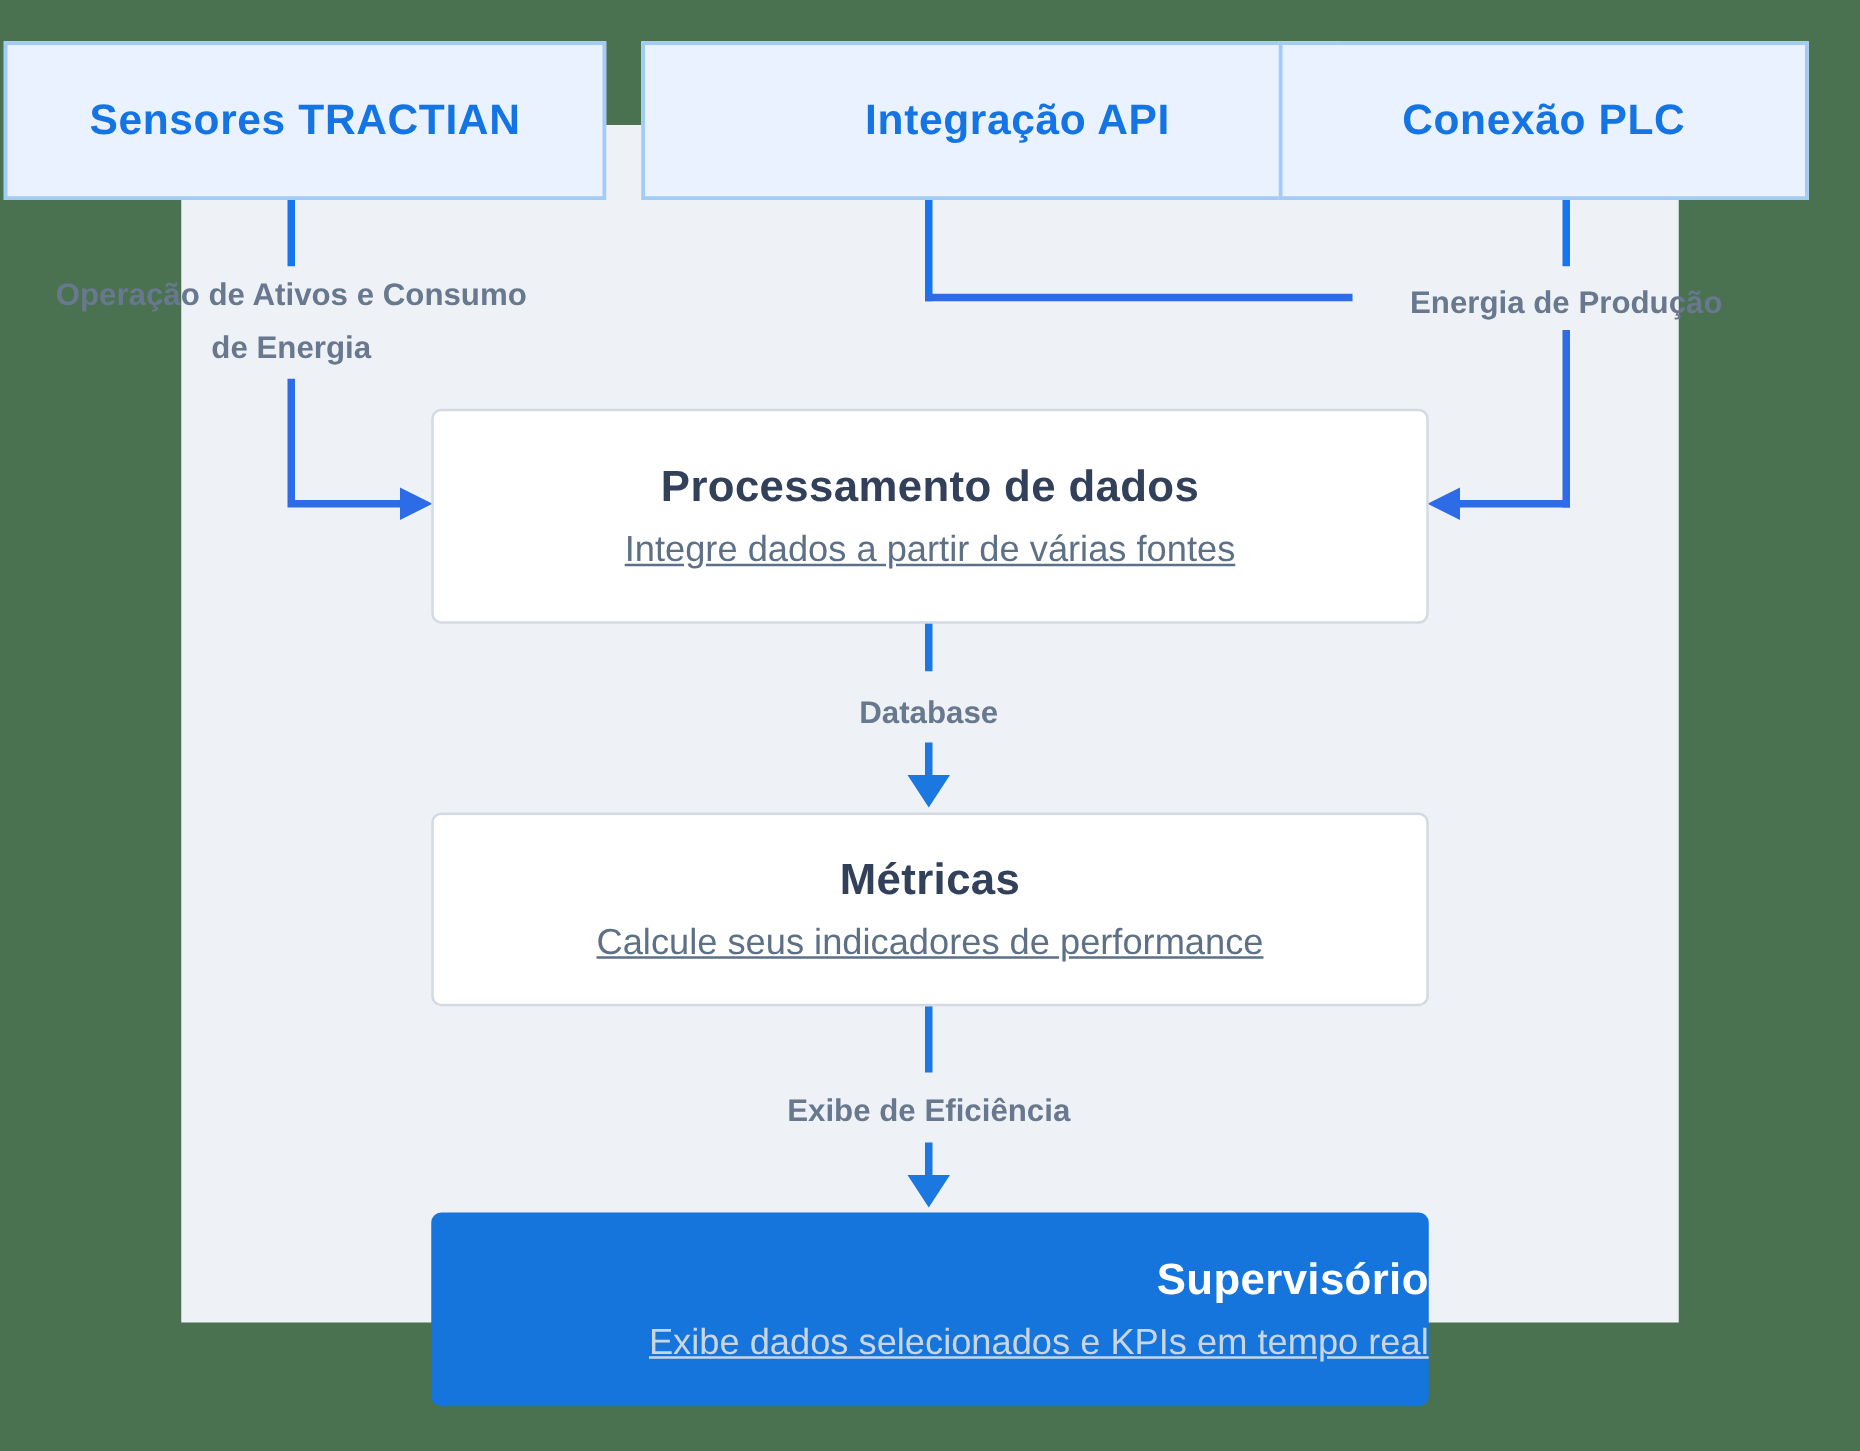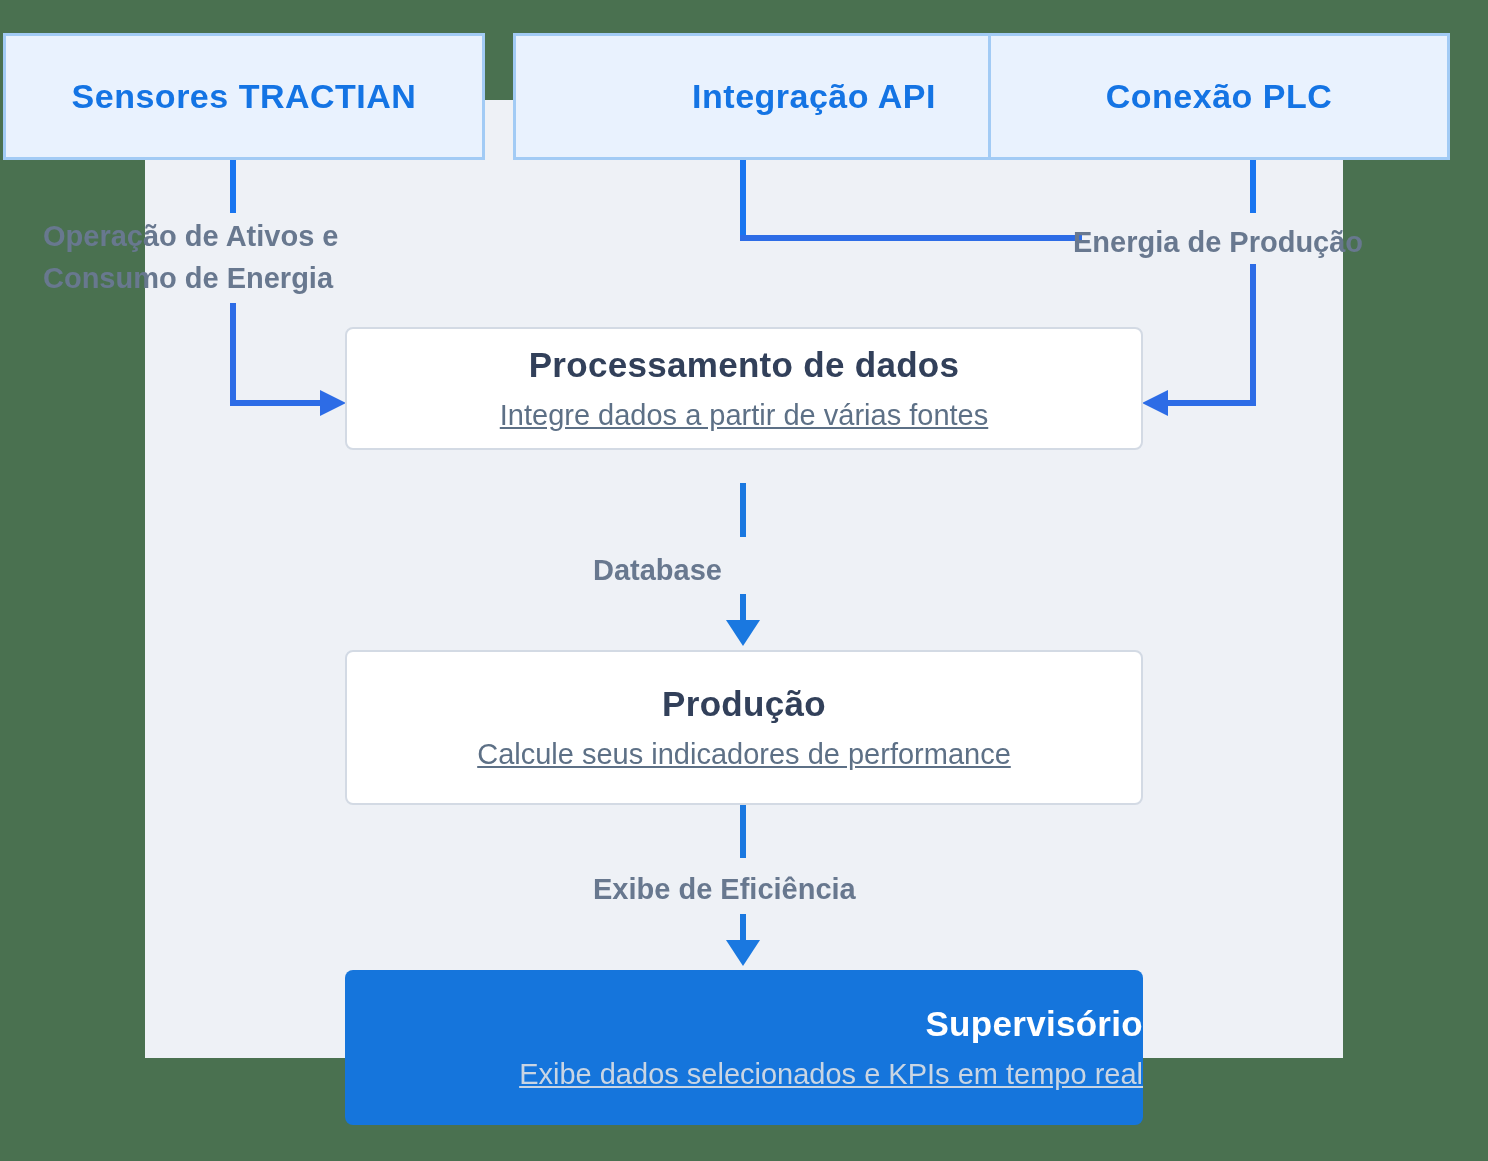--- a/index.html
+++ b/index.html
@@ -35,42 +35,42 @@
     background:var(--source-box-bg);
     border:3px solid var(--source-box-border);
     border-radius:0;
     display:flex;align-items:center;justify-content:center;
     color:var(--source-box-text);
     font-size:34px;font-weight:700;letter-spacing:.5px;
     z-index:3;
   }
   .box-sensores{left:3px;width:482px;}
   .box-api{left:513px;width:558px;padding-left:44px;}
-  .box-plc{left:988px;width:462px;}
+  .box-plc{left:1023px;width:424px;}
   .card{
     position:absolute;left:345px;width:798px;box-sizing:border-box;
     background:var(--card-bg);
     border:2px solid var(--card-border);
     border-radius:8px;
     display:flex;flex-direction:column;align-items:center;justify-content:center;
     gap:14px;z-index:3;
   }
-  .card-processing{top:327px;height:123px;}
+  .card-processing{top:327px;height:172px;}
   .card-metrics{top:650px;height:155px;}
   .card-title{color:var(--card-title);font-size:35px;font-weight:700;letter-spacing:.3px;}
   .card-subtitle{color:var(--card-subtitle);font-size:29px;font-weight:400;text-decoration:underline;}
   .card-final{
     top:970px;height:155px;background:var(--final-box-bg);
     border:none;border-radius:8px;gap:14px;align-items:flex-end;
   }
   .card-final .card-title{color:var(--final-title);}
   .card-final .card-subtitle{color:var(--final-subtitle);}
   .edge-label{
     position:absolute;color:var(--edge-label);
-    font-size:29px;font-weight:600;text-align:left;line-height:42px;
+    font-size:25px;font-weight:600;text-align:center;line-height:42px;
     z-index:2;
   }
   .label-operacao{left:43px;top:215px;width:380px;}
   .label-volume{left:1073px;top:221px;width:360px;}
   .label-database{left:593px;top:549px;width:300px;}
   .label-kpis{left:593px;top:868px;width:300px;}
   .v-line{position:absolute;width:6px;z-index:1;background:var(--connector);}
   .h-line{position:absolute;height:6px;z-index:1;background:var(--connector);}
   .stub{background:var(--connector-stub);}
   .center{background:var(--connector-center);}
@@ -113,21 +113,21 @@
   <div class="card-title">Processamento de dados</div>
   <div class="card-subtitle">Integre dados a partir de várias fontes</div>
 </div>
 
 <div class="v-line center" style="left:740px;top:483px;height:54px;"></div>
 <div class="edge-label label-database">Database</div>
 <div class="v-line center" style="left:740px;top:594px;height:30px;"></div>
 <div class="arrow arrow-down" style="left:726px;top:620px;"></div>
 
 <div class="card card-metrics">
-  <div class="card-title">Produção</div>
+  <div class="card-title">Métricas</div>
   <div class="card-subtitle">Calcule seus indicadores de performance</div>
 </div>
 
 <div class="v-line center" style="left:740px;top:805px;height:53px;"></div>
 <div class="edge-label label-kpis">Exibe de Eficiência</div>
 <div class="v-line center" style="left:740px;top:914px;height:30px;"></div>
 <div class="arrow arrow-down" style="left:726px;top:940px;"></div>
 
 <div class="card card-final">
   <div class="card-title">Supervisório</div>

